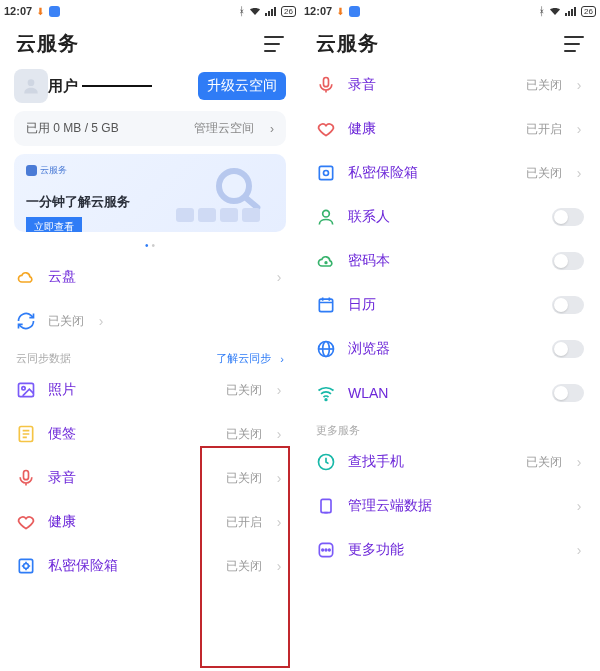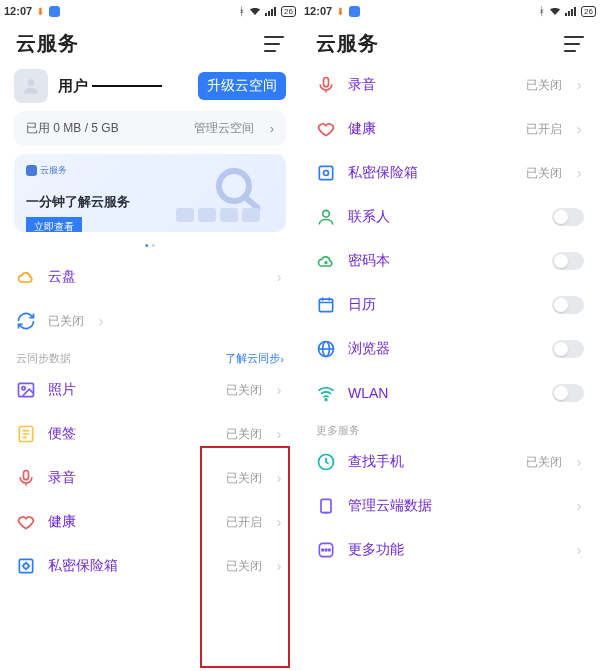--- a/index.html
+++ b/index.html
@@ -36,21 +36,21 @@
     padding: 8px 16px 6px;
   }
   .header h1 { font-size: 20px; font-weight: 700; letter-spacing: 1px; }
   .hamburger { width: 20px; height: 16px; display:flex; flex-direction:column; justify-content:space-between; }
   .hamburger span { display:block; height:2px; width:100%; background:#333; border-radius:1px; }
   .hamburger span:nth-child(2){ width:80%; }
   .hamburger span:nth-child(3){ width:60%; }
 
   .usercard {
     margin: 6px 14px 8px;
-    display:flex; align-items:center; gap:10px;
+    display:flex; align-items:center; 
   }
   .avatar { width:34px; height:34px; border-radius:8px; background:#e2e7ef; display:flex; align-items:center; justify-content:center; color:#fff; }
   .avatar svg { width:20px; height:20px; }
   .username { font-size:15px; font-weight:600; flex:1; display:flex; align-items:center; }
   .username .mask { display:inline-block; height:2px; width:70px; background:#111; margin-left:4px; }
   .upgrade-btn {
     background:#2f7cf6; color:#fff; font-size:14px;
     padding: 5px 9px; border-radius: 6px; white-space:nowrap;
   }
 
@@ -100,21 +100,21 @@
   .row .chev { color:#ccc; font-size:14px; width:10px; text-align:center; }
   .row .toggle {
     width:32px; height:18px; border-radius:10px; background:#e6e8ec; position:relative; flex-shrink:0;
   }
   .row .toggle::after { content:""; position:absolute; left:2px; top:2px; width:14px; height:14px; background:#fff; border-radius:50%; box-shadow:0 1px 2px rgba(0,0,0,.15); }
 
   .section-hdr {
     display:flex; align-items:center; justify-content:space-between;
     padding: 8px 16px 2px; font-size:11px; color:#aaa;
   }
-  .section-hdr .link { color:#2f7cf6; display:flex; align-items:center; gap:0; }
+  .section-hdr .link { color:#2f7cf6; display:flex; align-items:center; gap:9px; }
 
   .redbox {
     position:absolute; border:2px solid #c1272d; pointer-events:none;
   }
   .redbox.a { left:200px; top:446px; width:90px; height:222px; }
 
   
   .c-orange { color:#f5a623; }
   .c-blue { color:#2f7cf6; }
   .c-red { color:#e85d5d; }

